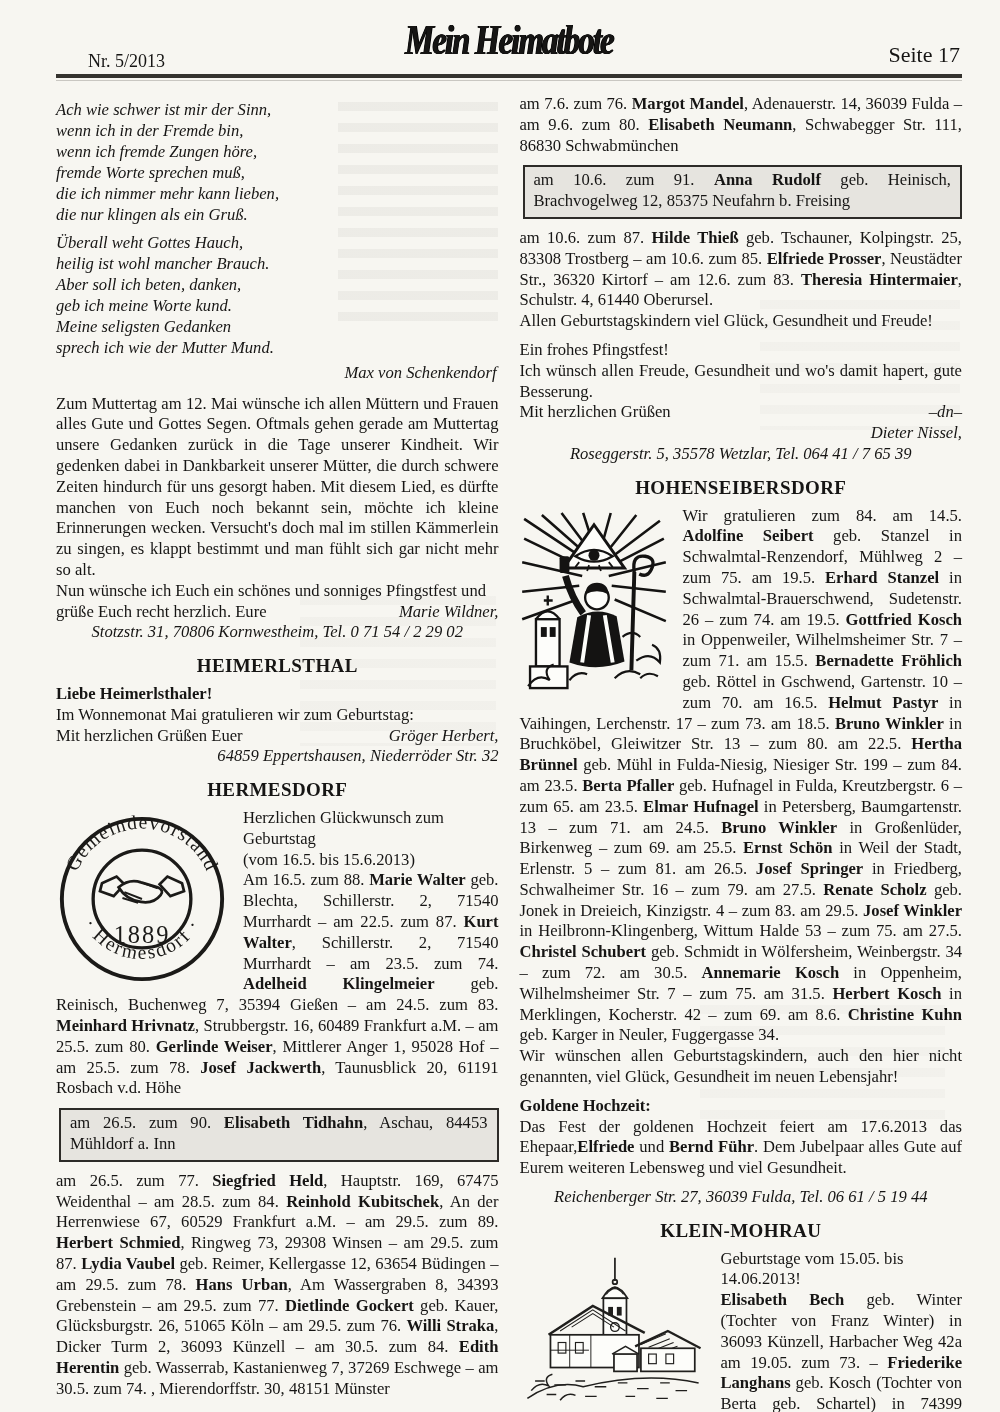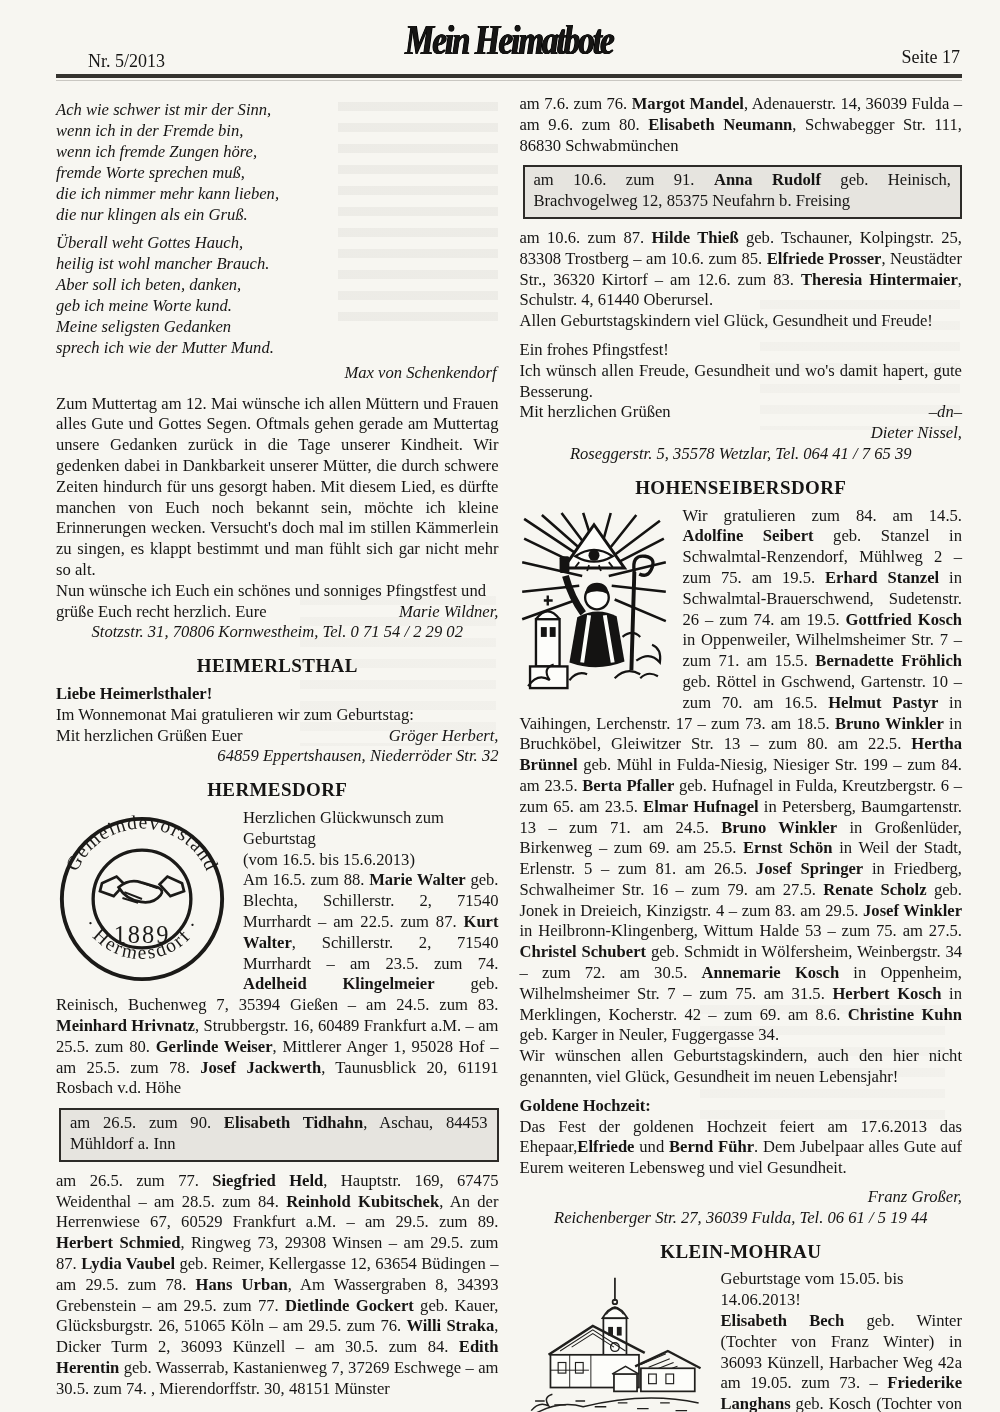--- a/index.html
+++ b/index.html
@@ -2,21 +2,21 @@
 <html lang="de"><head>
 <meta charset="utf-8">
 <style>
   html,body{margin:0;padding:0;background:#d8d6d2;}
   .page{position:relative;width:1000px;height:1412px;margin:0 auto;background:#f7f6f1;color:#161514;
         font-family:"Liberation Serif","DejaVu Serif",serif;overflow:hidden;}
   
   .hdr{position:relative;height:74px;margin:0 38px 0 56px;border-bottom:4px solid #35332f;}
   .hdr::after{content:"";position:absolute;left:0;right:0;bottom:-7px;height:1px;background:#c9c7c2;}
   .issue{position:absolute;left:32px;bottom:2px;font-size:18px;}
-  .pageno{position:absolute;right:2px;bottom:6px;font-size:18px;}
+  .pageno{position:absolute;right:2px;bottom:6px;font-size:22px;}
   .masthead{position:absolute;left:50%;top:18px;transform:translateX(-50%) scaleX(.88) scaleY(1.15);
             font-weight:bold;font-style:italic;font-size:37px;letter-spacing:-2px;white-space:nowrap;
             text-shadow:.7px 0 0 #000,-.7px 0 0 #000,0 .5px 0 #000;}
   
   .cols{display:grid;grid-template-columns:1fr 1fr;column-gap:21px;margin:16px 38px 0 56px;
         font-size:16.6px;line-height:20.8px;text-align:justify;hyphens:auto;}
   p{margin:0;}
   .vgap{height:8px;}
   .h-sec{font-weight:bold;font-size:19px;text-align:center;letter-spacing:.4px;margin:13px 0 7px;}
   .bold{font-weight:bold;}
@@ -183,21 +183,20 @@
             </g>
           </svg>
         </span>
         <p>Wir gratulieren zum 84. am 14.5. <b>Adolfine Seibert</b> geb. Stanzel in Schwalmtal-Renzendorf, Mühlweg 2 – zum 75. am 19.5. <b>Erhard Stanzel</b> in Schwalmtal-Brauerschwend, Sudetenstr. 26 – zum 74. am 19.5. <b>Gottfried Kosch</b> in Oppenweiler, Wilhelmsheimer Str. 7 – zum 71. am 15.5. <b>Bernadette Fröhlich</b> geb. Röttel in Gschwend, Gartenstr. 10 – zum 70. am 16.5. <b>Helmut Pastyr</b> in Vaihingen, Lerchenstr. 17 – zum 73. am 18.5. <b>Bruno Winkler</b> in Bruchköbel, Gleiwitzer Str. 13 – zum 80. am 22.5. <b>Hertha Brünnel</b> geb. Mühl in Fulda-Niesig, Niesiger Str. 199 – zum 84. am 23.5. <b>Berta Pfaller</b> geb. Hufnagel in Fulda, Kreutzbergstr. 6 – zum 65. am 23.5. <b>Elmar Hufnagel</b> in Petersberg, Baumgartenstr. 13 – zum 71. am 24.5. <b>Bruno Winkler</b> in Großenlüder, Birkenweg – zum 69. am 25.5. <b>Ernst Schön</b> in Weil der Stadt, Erlenstr. 5 – zum 81. am 26.5. <b>Josef Springer</b> in Friedberg, Schwalheimer Str. 16 – zum 79. am 27.5. <b>Renate Scholz</b> geb. Jonek in Dreieich, Kinzigstr. 4 – zum 83. am 29.5. <b>Josef Winkler</b> in Heilbronn-Klingenberg, Wittum Halde 53 – zum 75. am 27.5. <b>Christel Schubert</b> geb. Schmidt in Wölfersheim, Weinbergstr. 34 – zum 72. am 30.5. <b>Annemarie Kosch</b> in Oppenheim, Wilhelmsheimer Str. 7 – zum 75. am 31.5. <b>Herbert Kosch</b> in Merklingen, Kocherstr. 42 – zum 69. am 8.6. <b>Christine Kuhn</b> geb. Karger in Neuler, Fuggergasse 34.</p>
       </div>
       <p>Wir wünschen allen Geburtstagskindern, auch den hier nicht genannten, viel Glück, Gesundheit im neuen Lebensjahr!</p>
       <div class="vgap"></div>
       <div class="bold" style="text-align:left;">Goldene Hochzeit:</div>
       <p>Das Fest der goldenen Hochzeit feiert am 17.6.2013 das Ehepaar,<b>Elfriede</b> und <b>Bernd Führ</b>. Dem Jubelpaar alles Gute auf Eurem weiteren Lebensweg und viel Gesundheit.</p>
       <div class="vgap"></div>
-      <div class="sig-right">Franz Großer,</div>
       <div class="sig-center">Reichenberger Str. 27, 36039 Fulda, Tel. 06 61 / 5 19 44</div>
 
       <h2 class="h-sec">KLEIN-MOHRAU</h2>
       <div class="flow">
         <span class="floatimg">
           <svg width="186" height="152" viewBox="0 0 190 158">
             <rect x="0" y="0" width="190" height="158" fill="#f7f6f1"></rect>
             <g stroke="#201f1d" fill="none" stroke-width="1.8">
               <line x1="97" y1="4" x2="97" y2="28"></line>
               <circle cx="97" cy="29" r="2.4"></circle>

